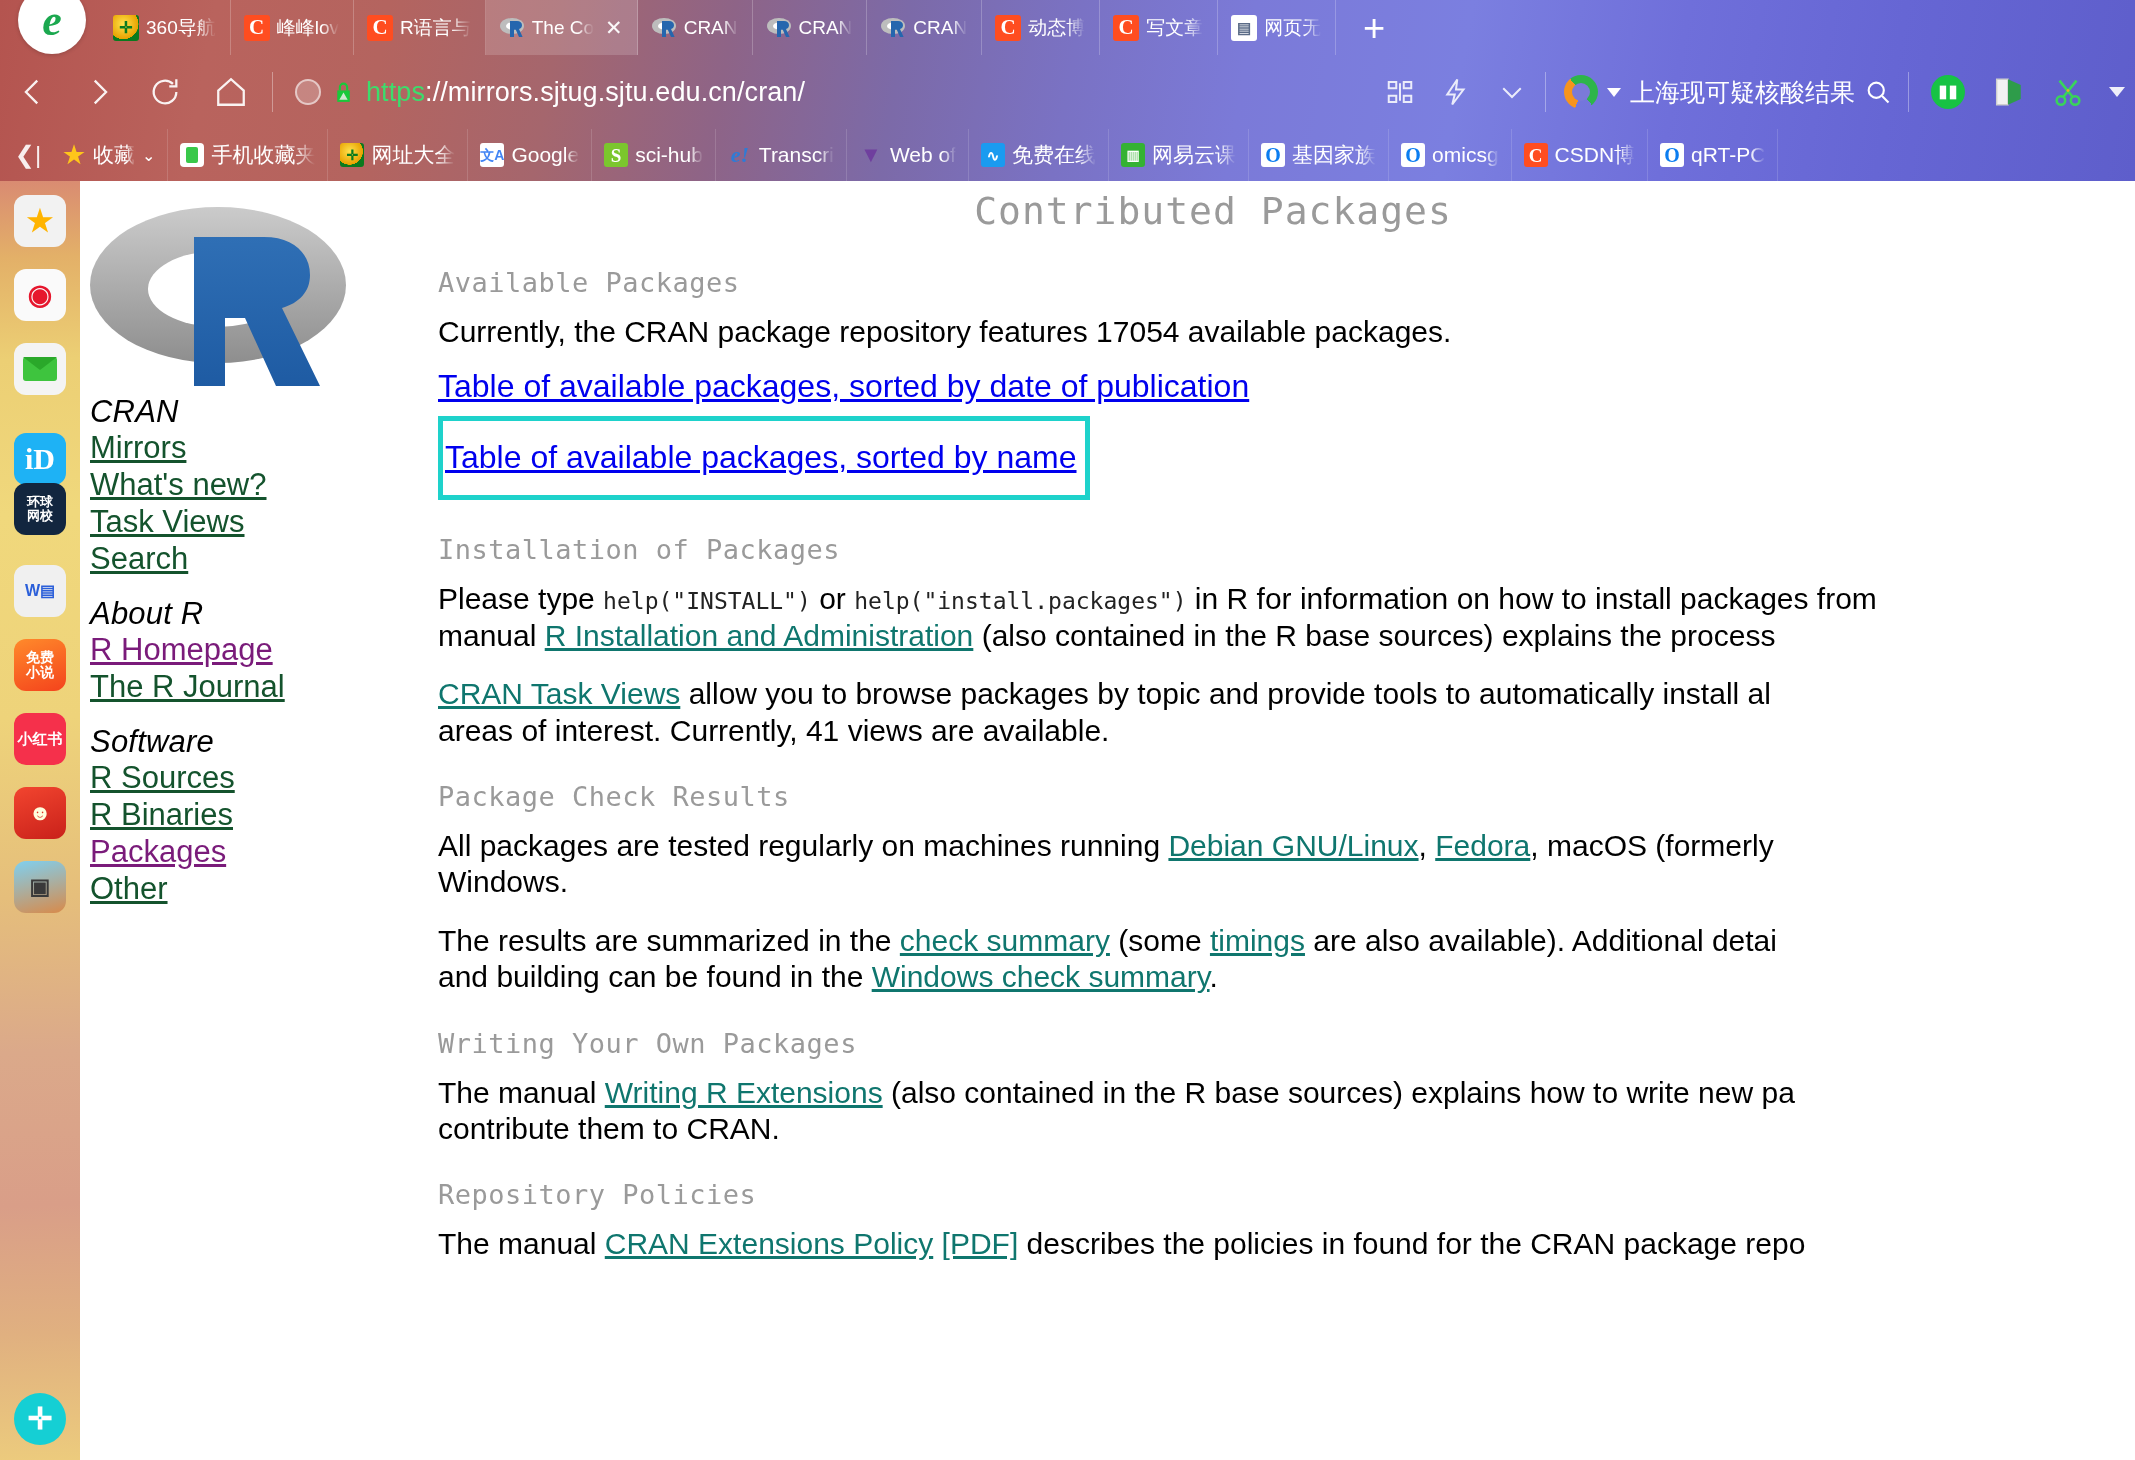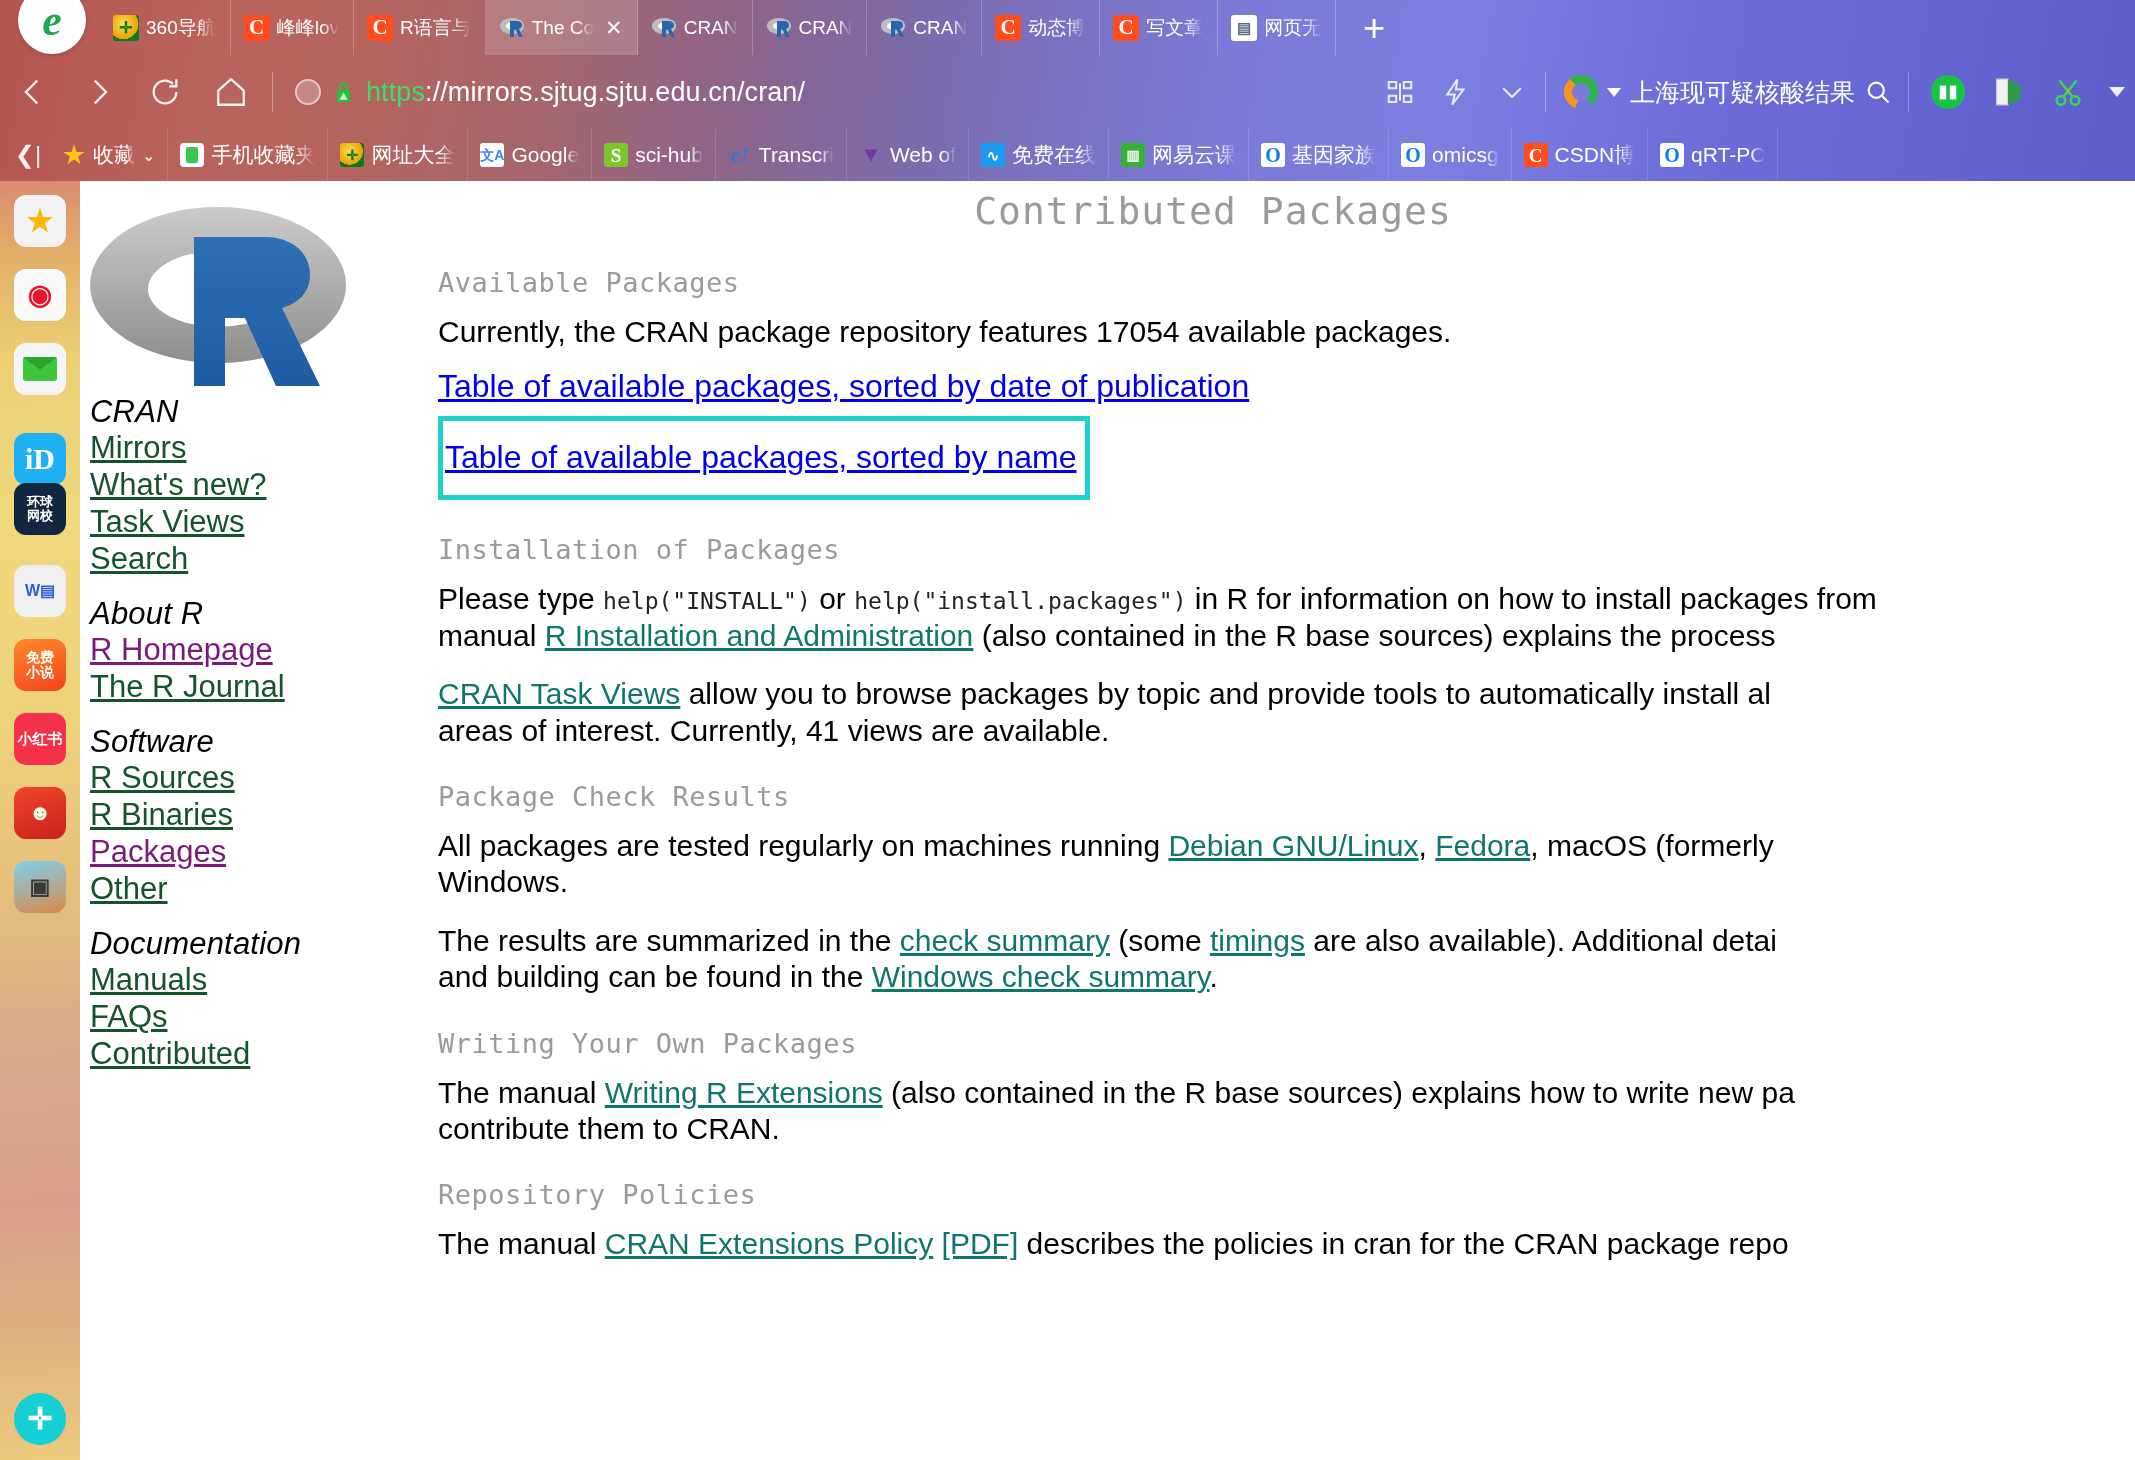--- a/index.html
+++ b/index.html
@@ -567,26 +567,20 @@
         </div>
 
         <div class="sb-group">
           <div class="sb-head">Software</div>
           <a class="sb-link">R Sources</a>
           <a class="sb-link">R Binaries</a>
           <a class="sb-link visited">Packages</a>
           <a class="sb-link">Other</a>
         </div>
 
-        <div class="sb-group">
-          <div class="sb-head">Documentation</div>
-          <a class="sb-link">Manuals</a>
-          <a class="sb-link">FAQs</a>
-          <a class="sb-link">Contributed</a>
-        </div>
       </div>
 
       <div class="content">
 
         <div class="pagetitle">Contributed Packages</div>
 
         <div class="h2">Available Packages</div>
 
         <p class="para"><span>Currently, the CRAN package repository features </span><span>17054</span><span> available packages.</span></p>
 
@@ -614,18 +608,18 @@
         <p class="para nowrap-clip" style="margin-top:26px"><span>The results are summarized in the </span><a class="lnk">check summary</a><span> (some </span><a class="lnk">timings</a><span> are also available). Additional detai</span></p>
         <p class="para nowrap-clip" style="margin-top:4px"><span>and building can be found in the </span><a class="lnk">Windows check summary</a><span>.</span></p>
 
         <div class="h2">Writing Your Own Packages</div>
 
         <p class="para nowrap-clip"><span>The manual </span><a class="lnk">Writing R Extensions</a><span> (also contained in the R base sources) explains how to write new pa</span></p>
         <p class="para nowrap-clip" style="margin-top:4px">contribute them to CRAN.</p>
 
         <div class="h2">Repository Policies</div>
 
-        <p class="para nowrap-clip"><span>The manual </span><a class="lnk">CRAN Extensions Policy</a><span> </span><a class="lnk">[PDF]</a><span> describes the policies in cran for the CRAN package repo</span></p>
+        <p class="para nowrap-clip"><span>The manual </span><a class="lnk">CRAN Extensions Policy</a><span> </span><a class="lnk">[PDF]</a><span> describes the policies in found for the CRAN package repo</span></p>
 
       </div>
     </div>
   </div>
 </div>
 
 </body></html>

